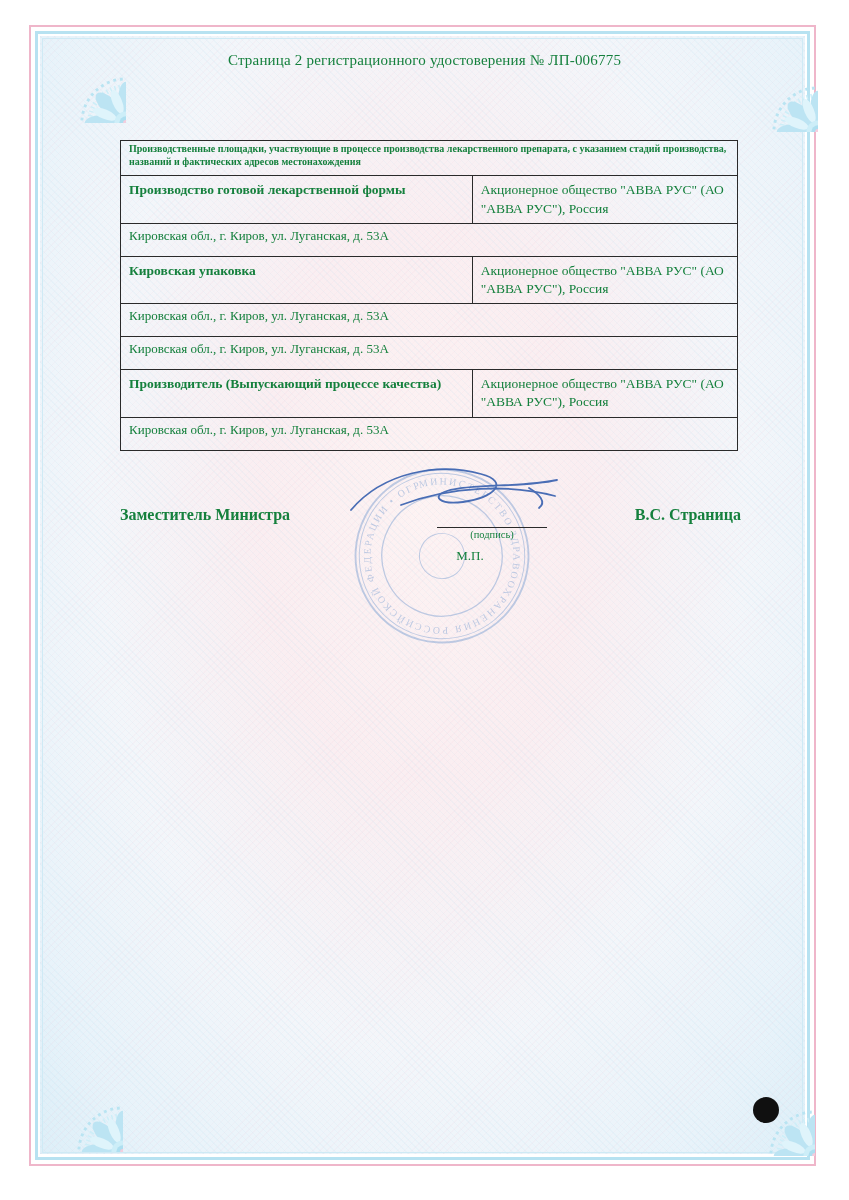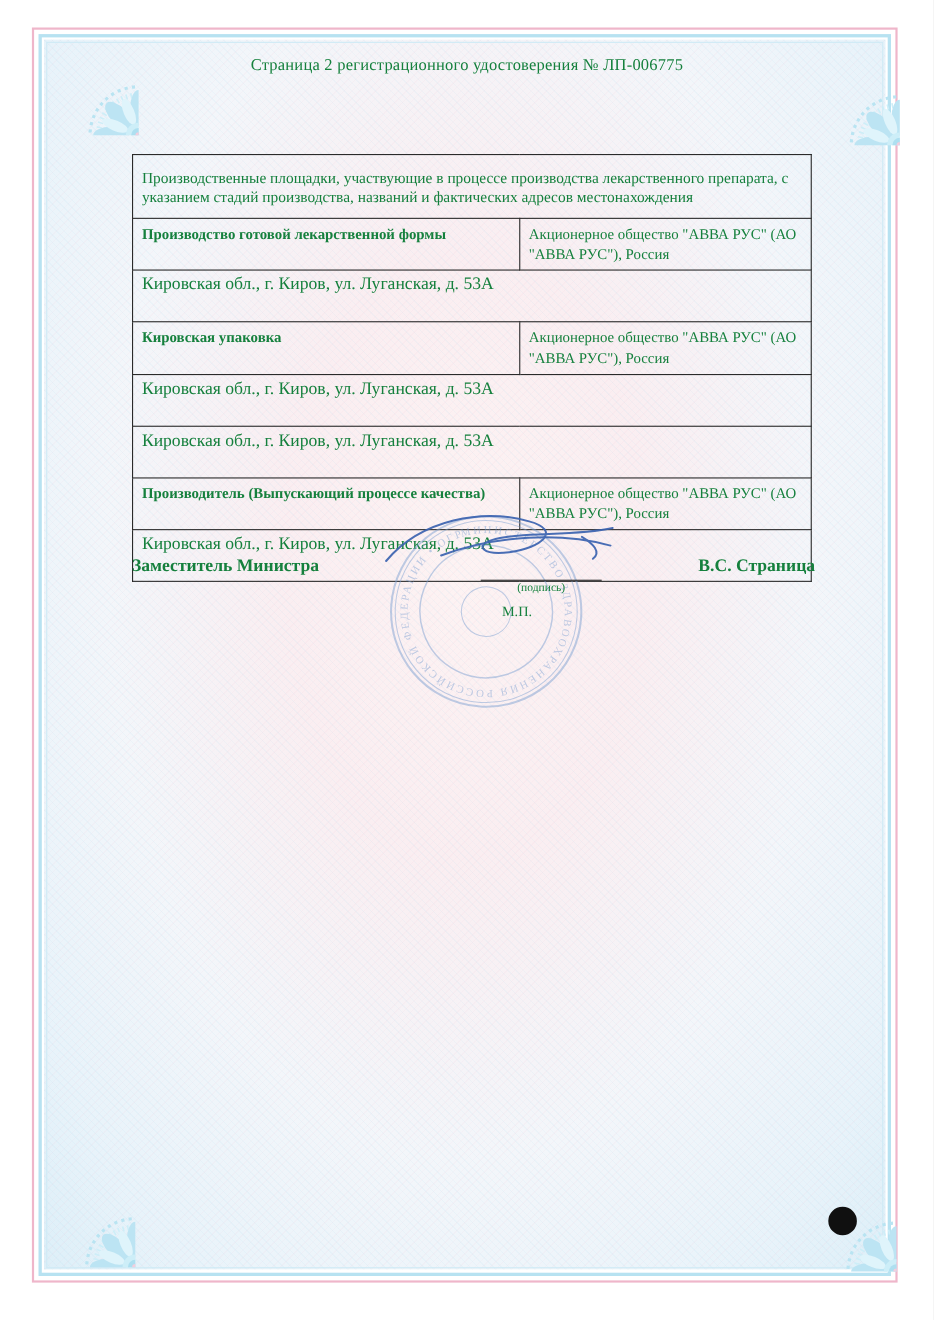--- a/index.html
+++ b/index.html
@@ -29,24 +29,24 @@
   .header-line {
     position:absolute; left:0; right:0; top:52px; text-align:center;
     font-size:15px; letter-spacing:0.2px;
   }
 
   table.sites {
     position:absolute; left:120px; top:140px; width:618px;
     border-collapse:collapse; background:transparent;
   }
   table.sites td { border:1px solid #2a2a2a; vertical-align:top; }
-  .th-cell   { font-weight:normal; font-size:14px; line-height:1.32; padding:13px 8px 7px; }
+  .th-cell   { font-weight:bold; font-size:10px; line-height:1.32; padding:1px 8px 7px; }
   .stage-cell{ width:57%; font-weight:bold; font-size:13.5px; padding:6px 8px 14px; }
   .org-cell  { font-size:13.5px; line-height:1.35; padding:5px 8px; }
-  .addr-cell { font-size:16px; padding:4px 8px 24px; }
+  .addr-cell { font-size:13px; padding:4px 8px 12px; }
 
   .official-title { position:absolute; left:120px; top:506px; font-size:16px; font-weight:bold; }
   .official-name  { position:absolute; right:108px; top:506px; font-size:16px; font-weight:bold; }
   .sig-line  { position:absolute; left:437px; top:527px; width:110px; border-top:1.3px solid #2a2a2a; }
   .sig-caption { position:absolute; left:437px; top:529px; width:110px; text-align:center; font-size:10.5px; }
   .seal-caption{ position:absolute; left:430px; top:548px; width:80px; text-align:center; font-size:13px; }
 
   .stamp {
     position:absolute; left:348px; top:462px; width:188px; height:188px;
     opacity:0.48; transform:rotate(-18deg);

